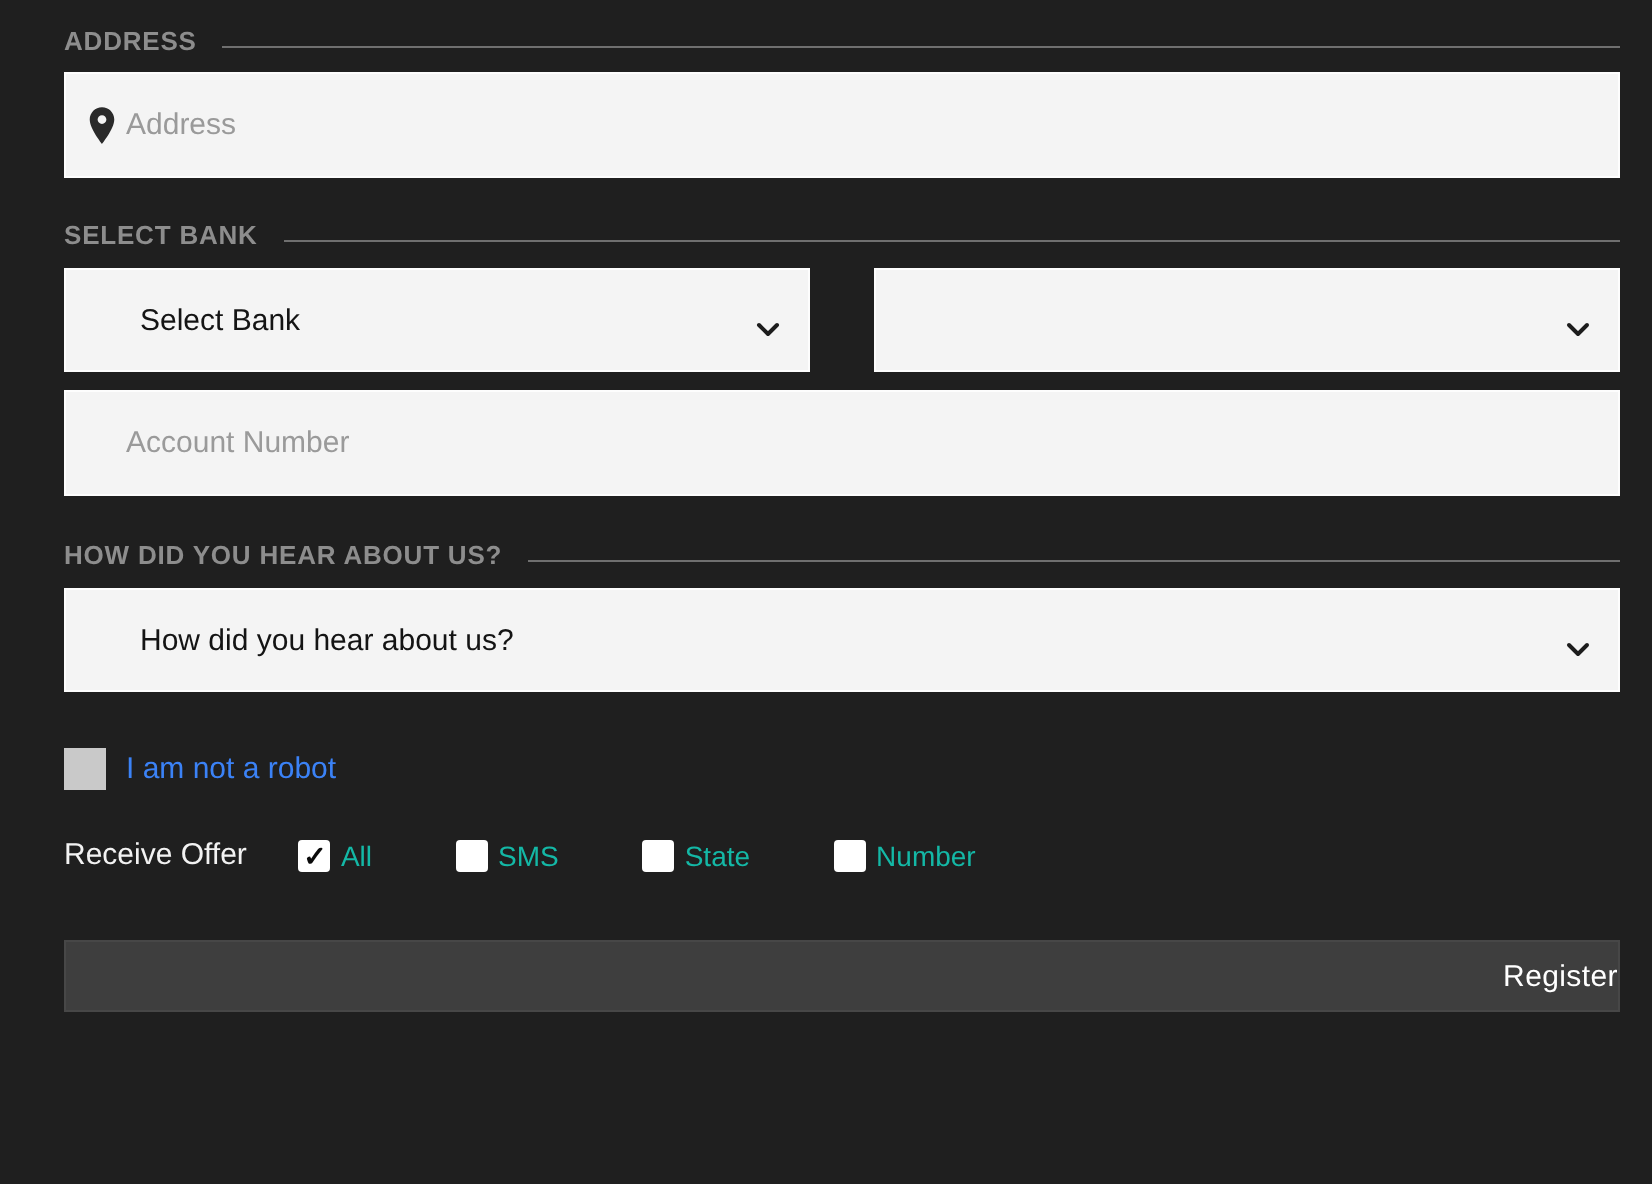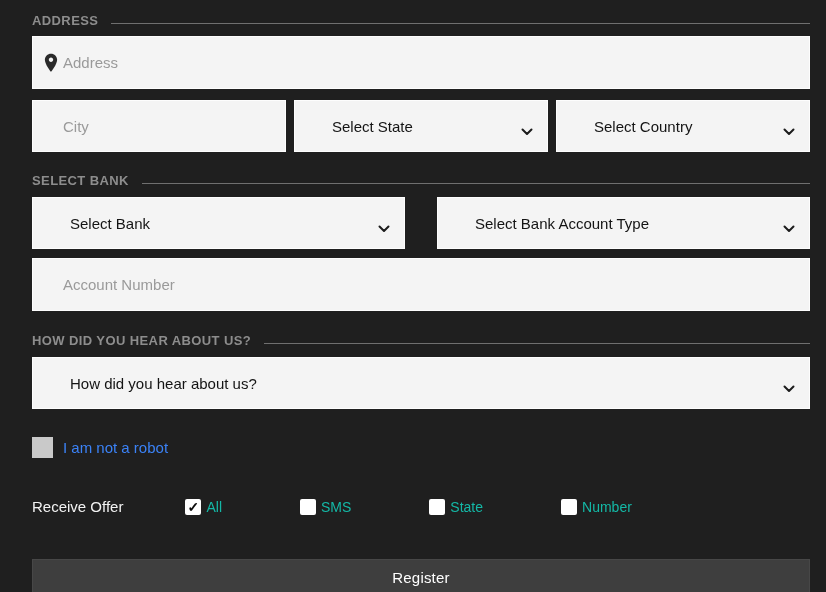--- a/index.html
+++ b/index.html
@@ -50,37 +50,37 @@
   .hear-select { margin-top: 9px; }
 
   
   .robot-row { display: flex; align-items: center; margin-top: 28px; height: 21px; }
   .robot-box {
     width: 21px; height: 21px; background: #c9c9c9; cursor: pointer; flex: none;
   }
   .robot-label { font-size: 15px; color: #3b82f6; margin-left: 10px; }
 
   
-  .offer-row { display: flex; align-items: center; margin-top: 40px; height: 17px; gap: 36px; }
+  .offer-row { display: flex; align-items: center; margin-top: 24px; height: 17px; }
   .offer-label { font-size: 15px; color: #f2f2f2; margin-right: 26px; }
   .offer-opt { display: flex; align-items: center; margin-right: 42px; cursor: pointer; }
   .cbox {
     width: 16px; height: 16px; background: #ffffff; border-radius: 2px;
     display: flex; align-items: center; justify-content: center; flex: none;
   }
   .cbox .check { color: #0a0a0a; font-size: 14px; font-weight: 700; line-height: 1; }
   .opt-label { font-size: 14px; color: #14b8a6; margin-left: 5px; }
 
   
   .register-btn {
-    margin-top: 44px; width: 100%; height: 36px;
+    margin-top: 34px; width: 100%; height: 36px;
     background: #3e3e3e; border: 1px solid #474747;
     color: #ffffff; font-size: 15px;
     font-family: "Liberation Sans", sans-serif;
-    display: flex; align-items: center; justify-content: center; cursor: pointer;
+    display: flex; align-items: center; justify-content: flex-end; cursor: pointer;
     letter-spacing: 0.2px;
   }
 </style>
 </head>
 <body>
 
 <div class="container">
 
   <div class="section-header">
     <span class="hdr-text">ADDRESS</span>
@@ -89,58 +89,36 @@
 
   <div class="field input-field addr-input with-icon">
     <span class="pin-wrap">
       <svg width="16" height="20" viewBox="0 0 24 30">
         <path fill="#2a2a2a" d="M12 1C6.9 1 2.8 5.1 2.8 10.2c0 6.9 9.2 18.3 9.2 18.3s9.2-11.4 9.2-18.3C21.2 5.1 17.1 1 12 1zm0 12.5c-1.8 0-3.3-1.5-3.3-3.3S10.2 6.9 12 6.9s3.3 1.5 3.3 3.3-1.5 3.3-3.3 3.3z"></path>
       </svg>
     </span>
     <input type="text" placeholder="Address" style="">
   </div>
 
-  <div class="row3">
-    <div class="field input-field" style="height:52px;">
-      <input type="text" placeholder="City" style="">
-    </div>
-    <div class="field select-field">
-      <span class="select-value">Select State</span>
-      <span class="chevron">
-        <svg width="12" height="8" viewBox="0 0 12 8">
-            <path d="M1.5 1.5 L6 6 L10.5 1.5" fill="none" stroke="#1c1c1c" stroke-width="2" stroke-linecap="round" stroke-linejoin="round"></path>
-          </svg>
-      </span>
-    </div>
-    <div class="field select-field">
-      <span class="select-value">Select Country</span>
-      <span class="chevron">
-        <svg width="12" height="8" viewBox="0 0 12 8">
-            <path d="M1.5 1.5 L6 6 L10.5 1.5" fill="none" stroke="#1c1c1c" stroke-width="2" stroke-linecap="round" stroke-linejoin="round"></path>
-          </svg>
-      </span>
-    </div>
-  </div>
 
   <div class="section-header hdr-bank">
     <span class="hdr-text">SELECT BANK</span>
     <span class="hdr-line"></span>
   </div>
 
   <div class="row2">
     <div class="field select-field">
       <span class="select-value">Select Bank</span>
       <span class="chevron">
         <svg width="12" height="8" viewBox="0 0 12 8">
             <path d="M1.5 1.5 L6 6 L10.5 1.5" fill="none" stroke="#1c1c1c" stroke-width="2" stroke-linecap="round" stroke-linejoin="round"></path>
           </svg>
       </span>
     </div>
     <div class="field select-field">
-      <span class="select-value">Select Bank Account Type</span>
       <span class="chevron">
         <svg width="12" height="8" viewBox="0 0 12 8">
             <path d="M1.5 1.5 L6 6 L10.5 1.5" fill="none" stroke="#1c1c1c" stroke-width="2" stroke-linecap="round" stroke-linejoin="round"></path>
           </svg>
       </span>
     </div>
   </div>
 
   <div class="field input-field acct-input">
     <input type="text" placeholder="Account Number" style="">

